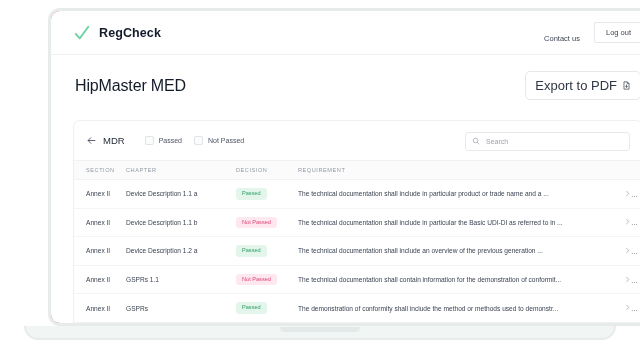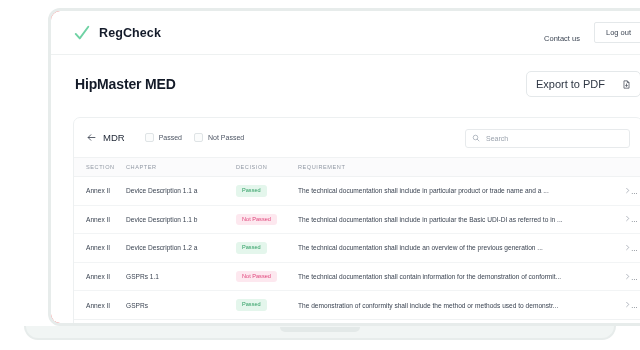--- a/index.html
+++ b/index.html
@@ -81,27 +81,27 @@
   }
 
   
   #page-body { position: absolute; left: 0; top: 44px; right: 0; bottom: 0; }
 
   #page-title-row {
     display: flex; align-items: center;
     padding: 16px 24px 12px 24px;
   }
   #page-title {
-    font-size: 14px; font-weight: bold; color: #131a28;
+    font-size: 16px; font-weight: normal; color: #131a28;
     letter-spacing: -0.15px;
   }
   #export-pdf-button {
     margin-left: auto;
-    display: flex; align-items: center; gap: 17px;
-    font-size: 11px; color: #2f3744;
+    display: flex; align-items: center; gap: 5px;
+    font-size: 13px; color: #2f3744;
     border: 1px solid #e4e8ea; border-radius: 5px;
     background: #fff;
     padding: 6px 9px;
     cursor: pointer;
     white-space: nowrap;
   }
 
   
   #table-card {
     margin: 8px 22px;

